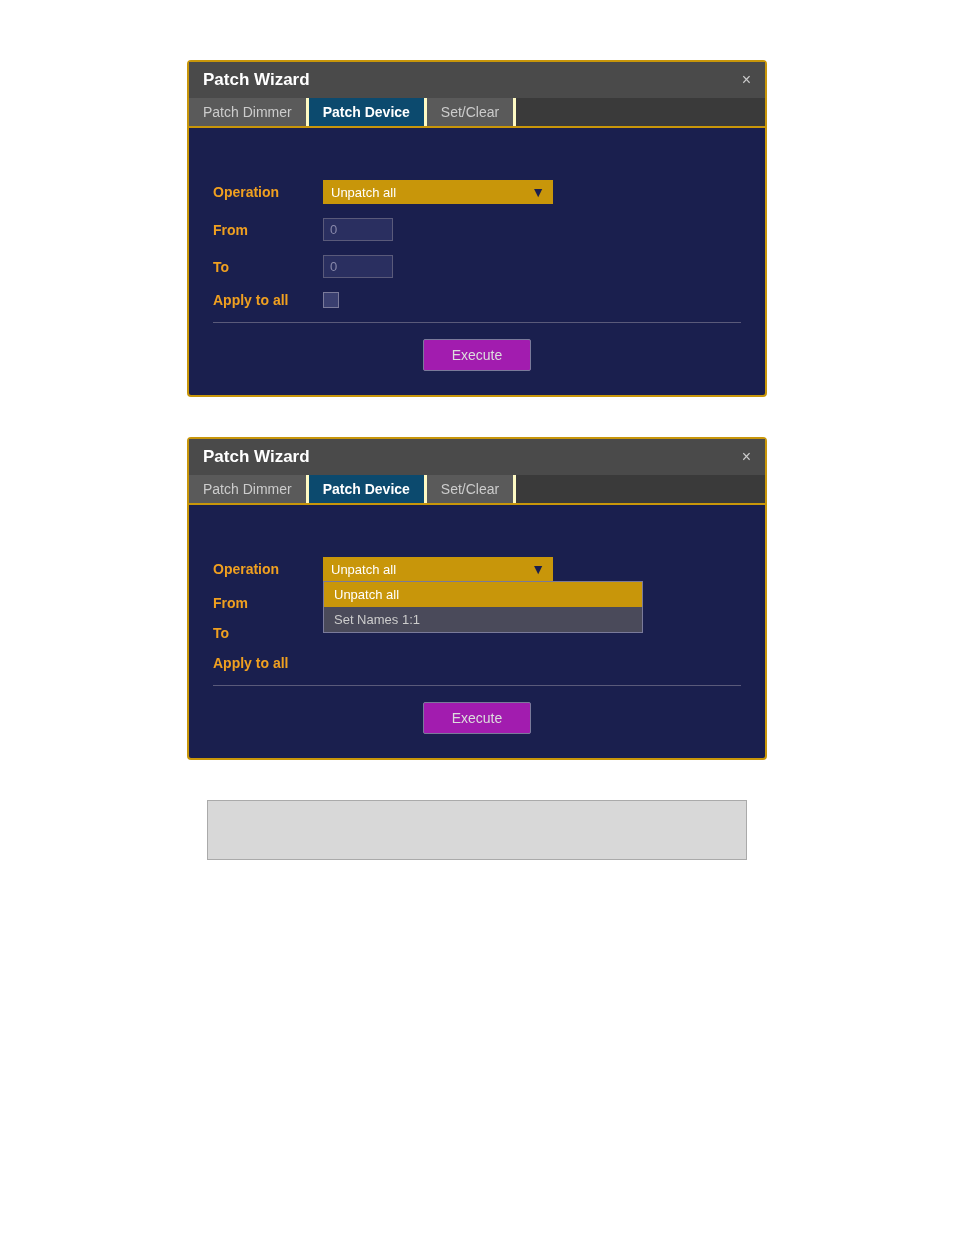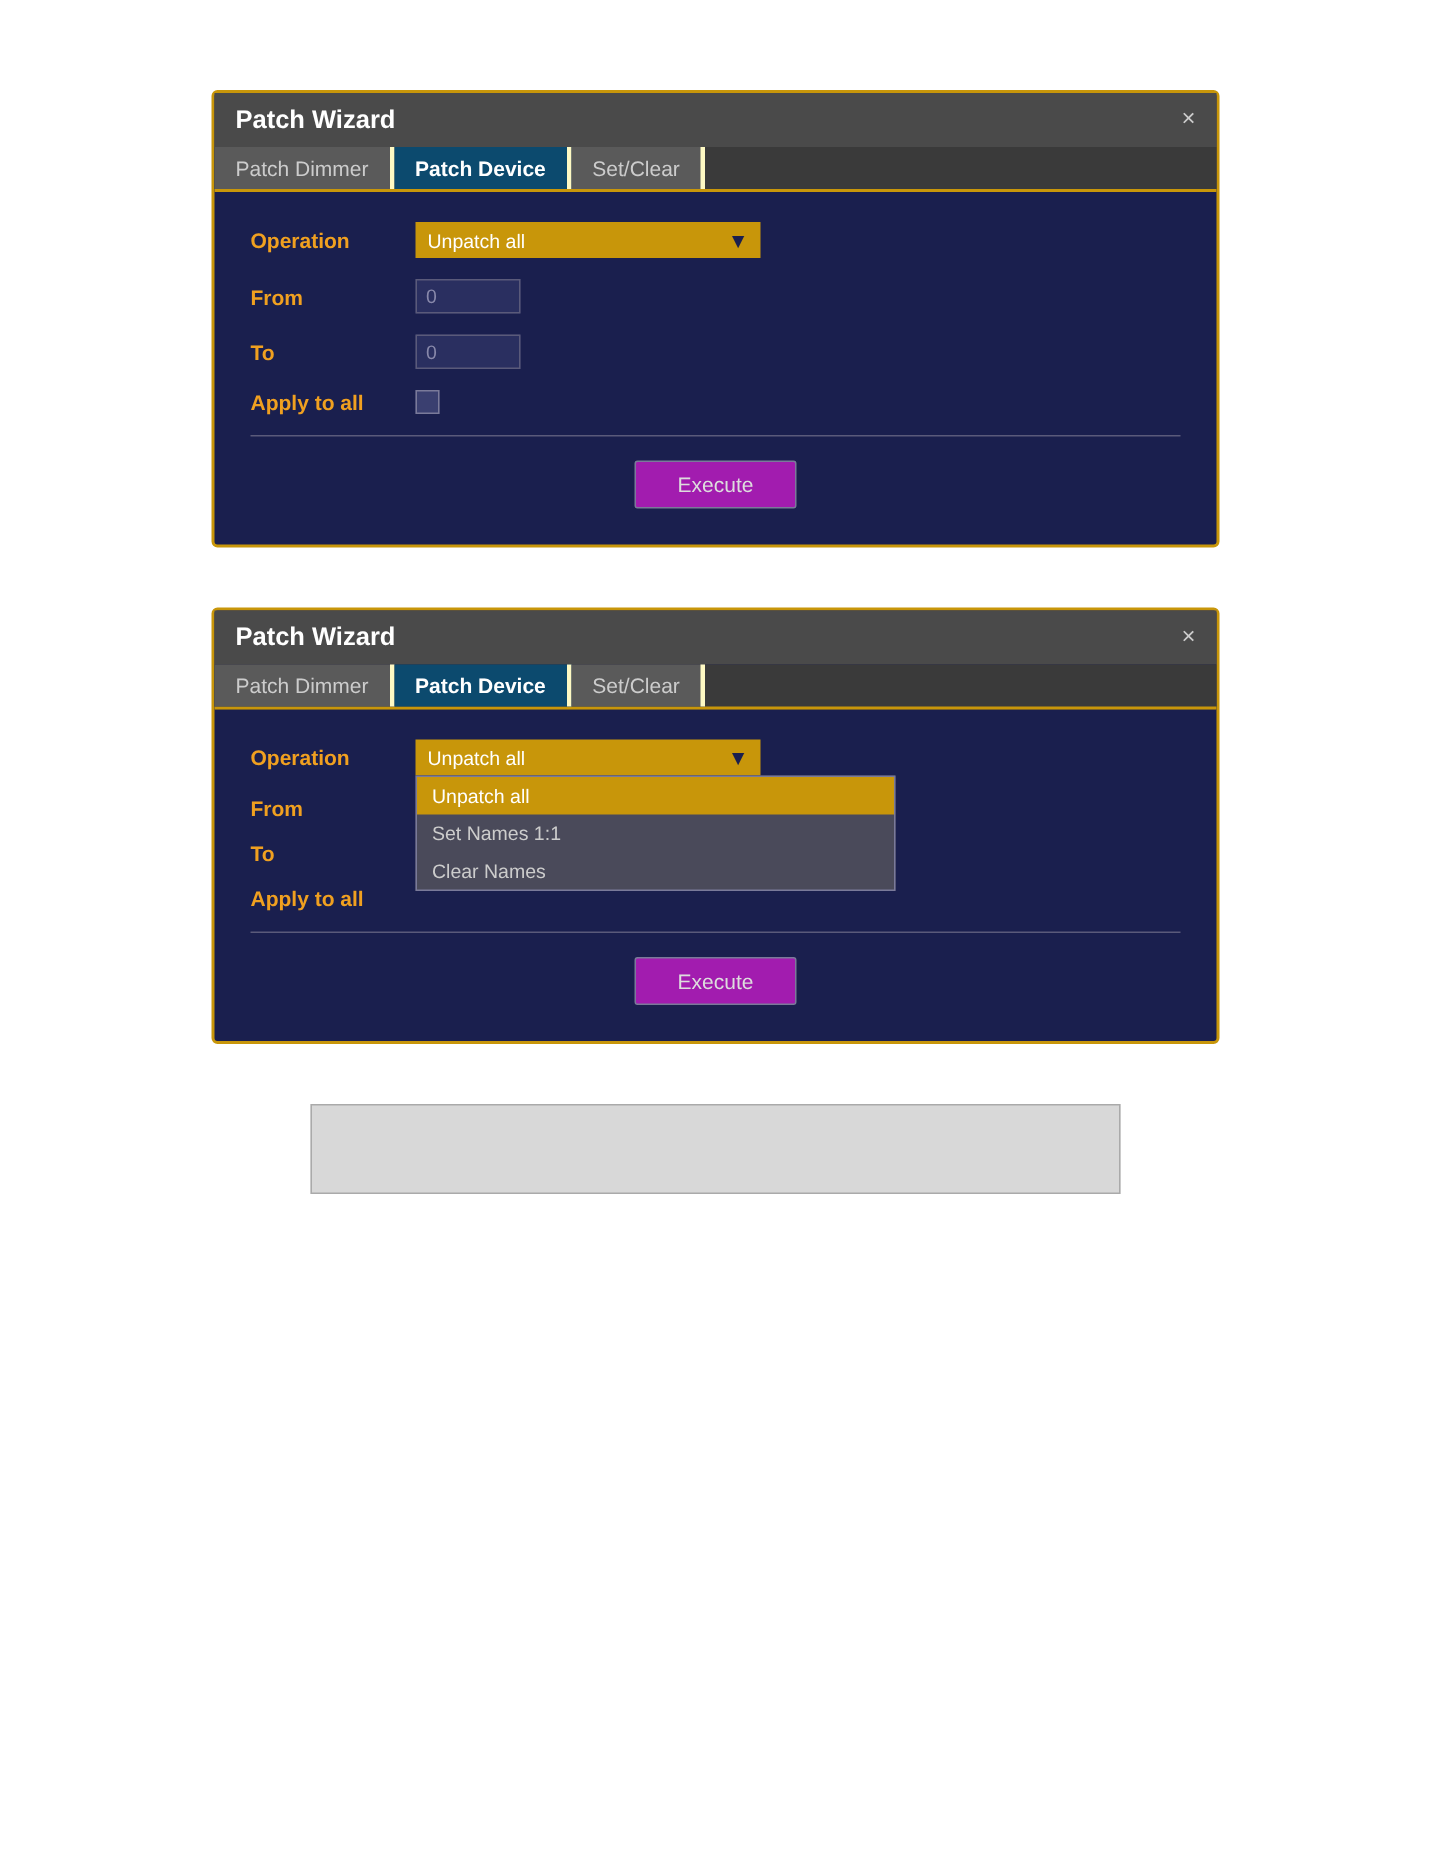--- a/index.html
+++ b/index.html
@@ -14,21 +14,21 @@
     .page-wrapper {
       display: flex;
       flex-direction: column;
       align-items: center;
       padding: 60px 0;
       gap: 40px;
     }
 
     
     .dialog {
-      width: 672px;
+      width: 580px;
       background: #1a1f4e;
       border: 2px solid #c8960a;
       border-radius: 4px;
       overflow: visible;
     }
 
     .dialog-titlebar {
       background: #4a4a4a;
       padding: 8px 14px;
       display: flex;
@@ -74,20 +74,21 @@
       color: #ffffff;
       font-weight: bold;
     }
 
     .tab:first-child {
       border-left: none;
     }
 
     .dialog-body {
       padding: 20px 24px 24px 24px;
+      margin-top: 32px;
     }
 
     .form-row {
       display: flex;
       align-items: center;
       margin-bottom: 14px;
     }
 
     .form-label {
       color: #f0a020;
@@ -250,21 +251,20 @@
       <div class="form-row">
         <span class="form-label">Operation</span>
         <div class="dropdown-container">
           <div class="form-control-select">
             <span>Unpatch all</span>
             <span class="select-arrow">▼</span>
           </div>
           <div class="dropdown-open">
             <div class="dropdown-option selected">Unpatch all</div>
             <div class="dropdown-option">Set Names 1:1</div>
-            <div class="dropdown-option">Clear Names</div>
           </div>
         </div>
       </div>
       <div class="form-row">
         <span class="form-label">From</span>
       </div>
       <div class="form-row">
         <span class="form-label">To</span>
       </div>
       <div class="form-row">

